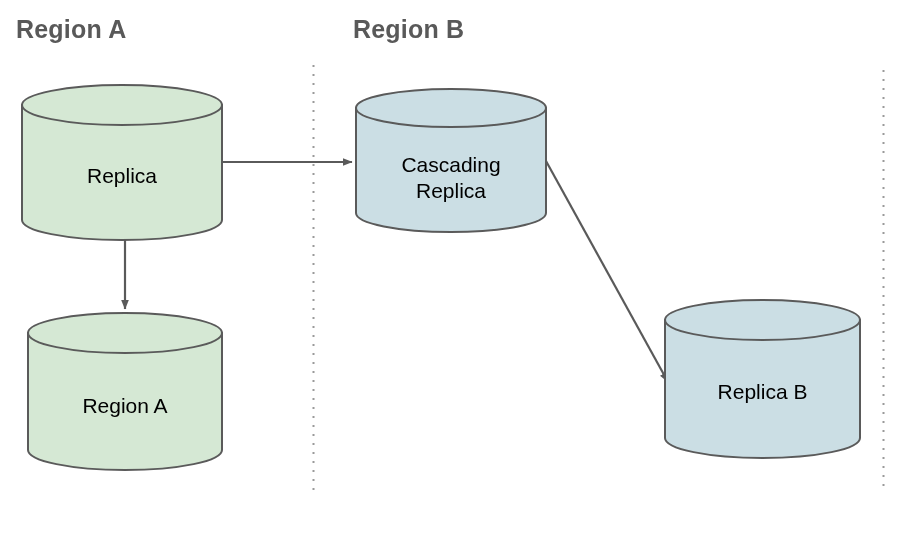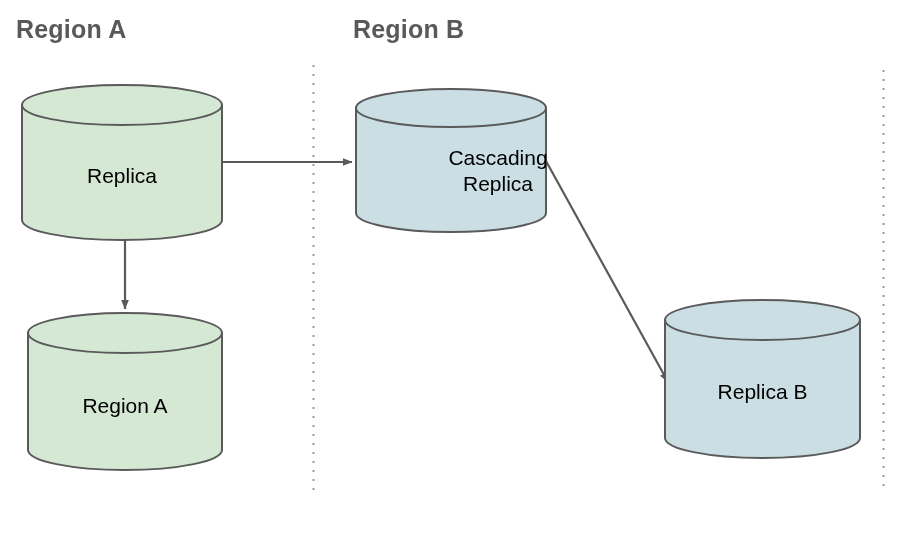--- a/index.html
+++ b/index.html
@@ -43,21 +43,21 @@
     font-size: 21px;
     font-weight: normal;
     color: #000000;
     text-align: center;
     line-height: 26px;
     white-space: pre-line;
     pointer-events: none;
   }
   #primary-label           { left: 22px;  top: 163px; width: 200px; }
   #replica-a-label         { left: 28px;  top: 393px; width: 194px; }
-  #cascading-replica-label { left: 356px; top: 145px; width: 190px; padding-left: 47px; }
+  #cascading-replica-label { left: 356px; top: 152px; width: 190px; }
   #replica-b-label         { left: 665px; top: 379px; width: 195px; }
 </style>
 </head>
 <body>
 
 <svg id="diagram-canvas" viewBox="0 0 910 534" xmlns="http://www.w3.org/2000/svg">
 
   <defs>
     <marker id="arrowhead-filled" markerWidth="10" markerHeight="8" refX="9.4" refY="4" orient="auto" markerUnits="userSpaceOnUse">
       <path d="M 0 0 L 10 4 L 0 8 z" fill="#5a5a5a"></path>

